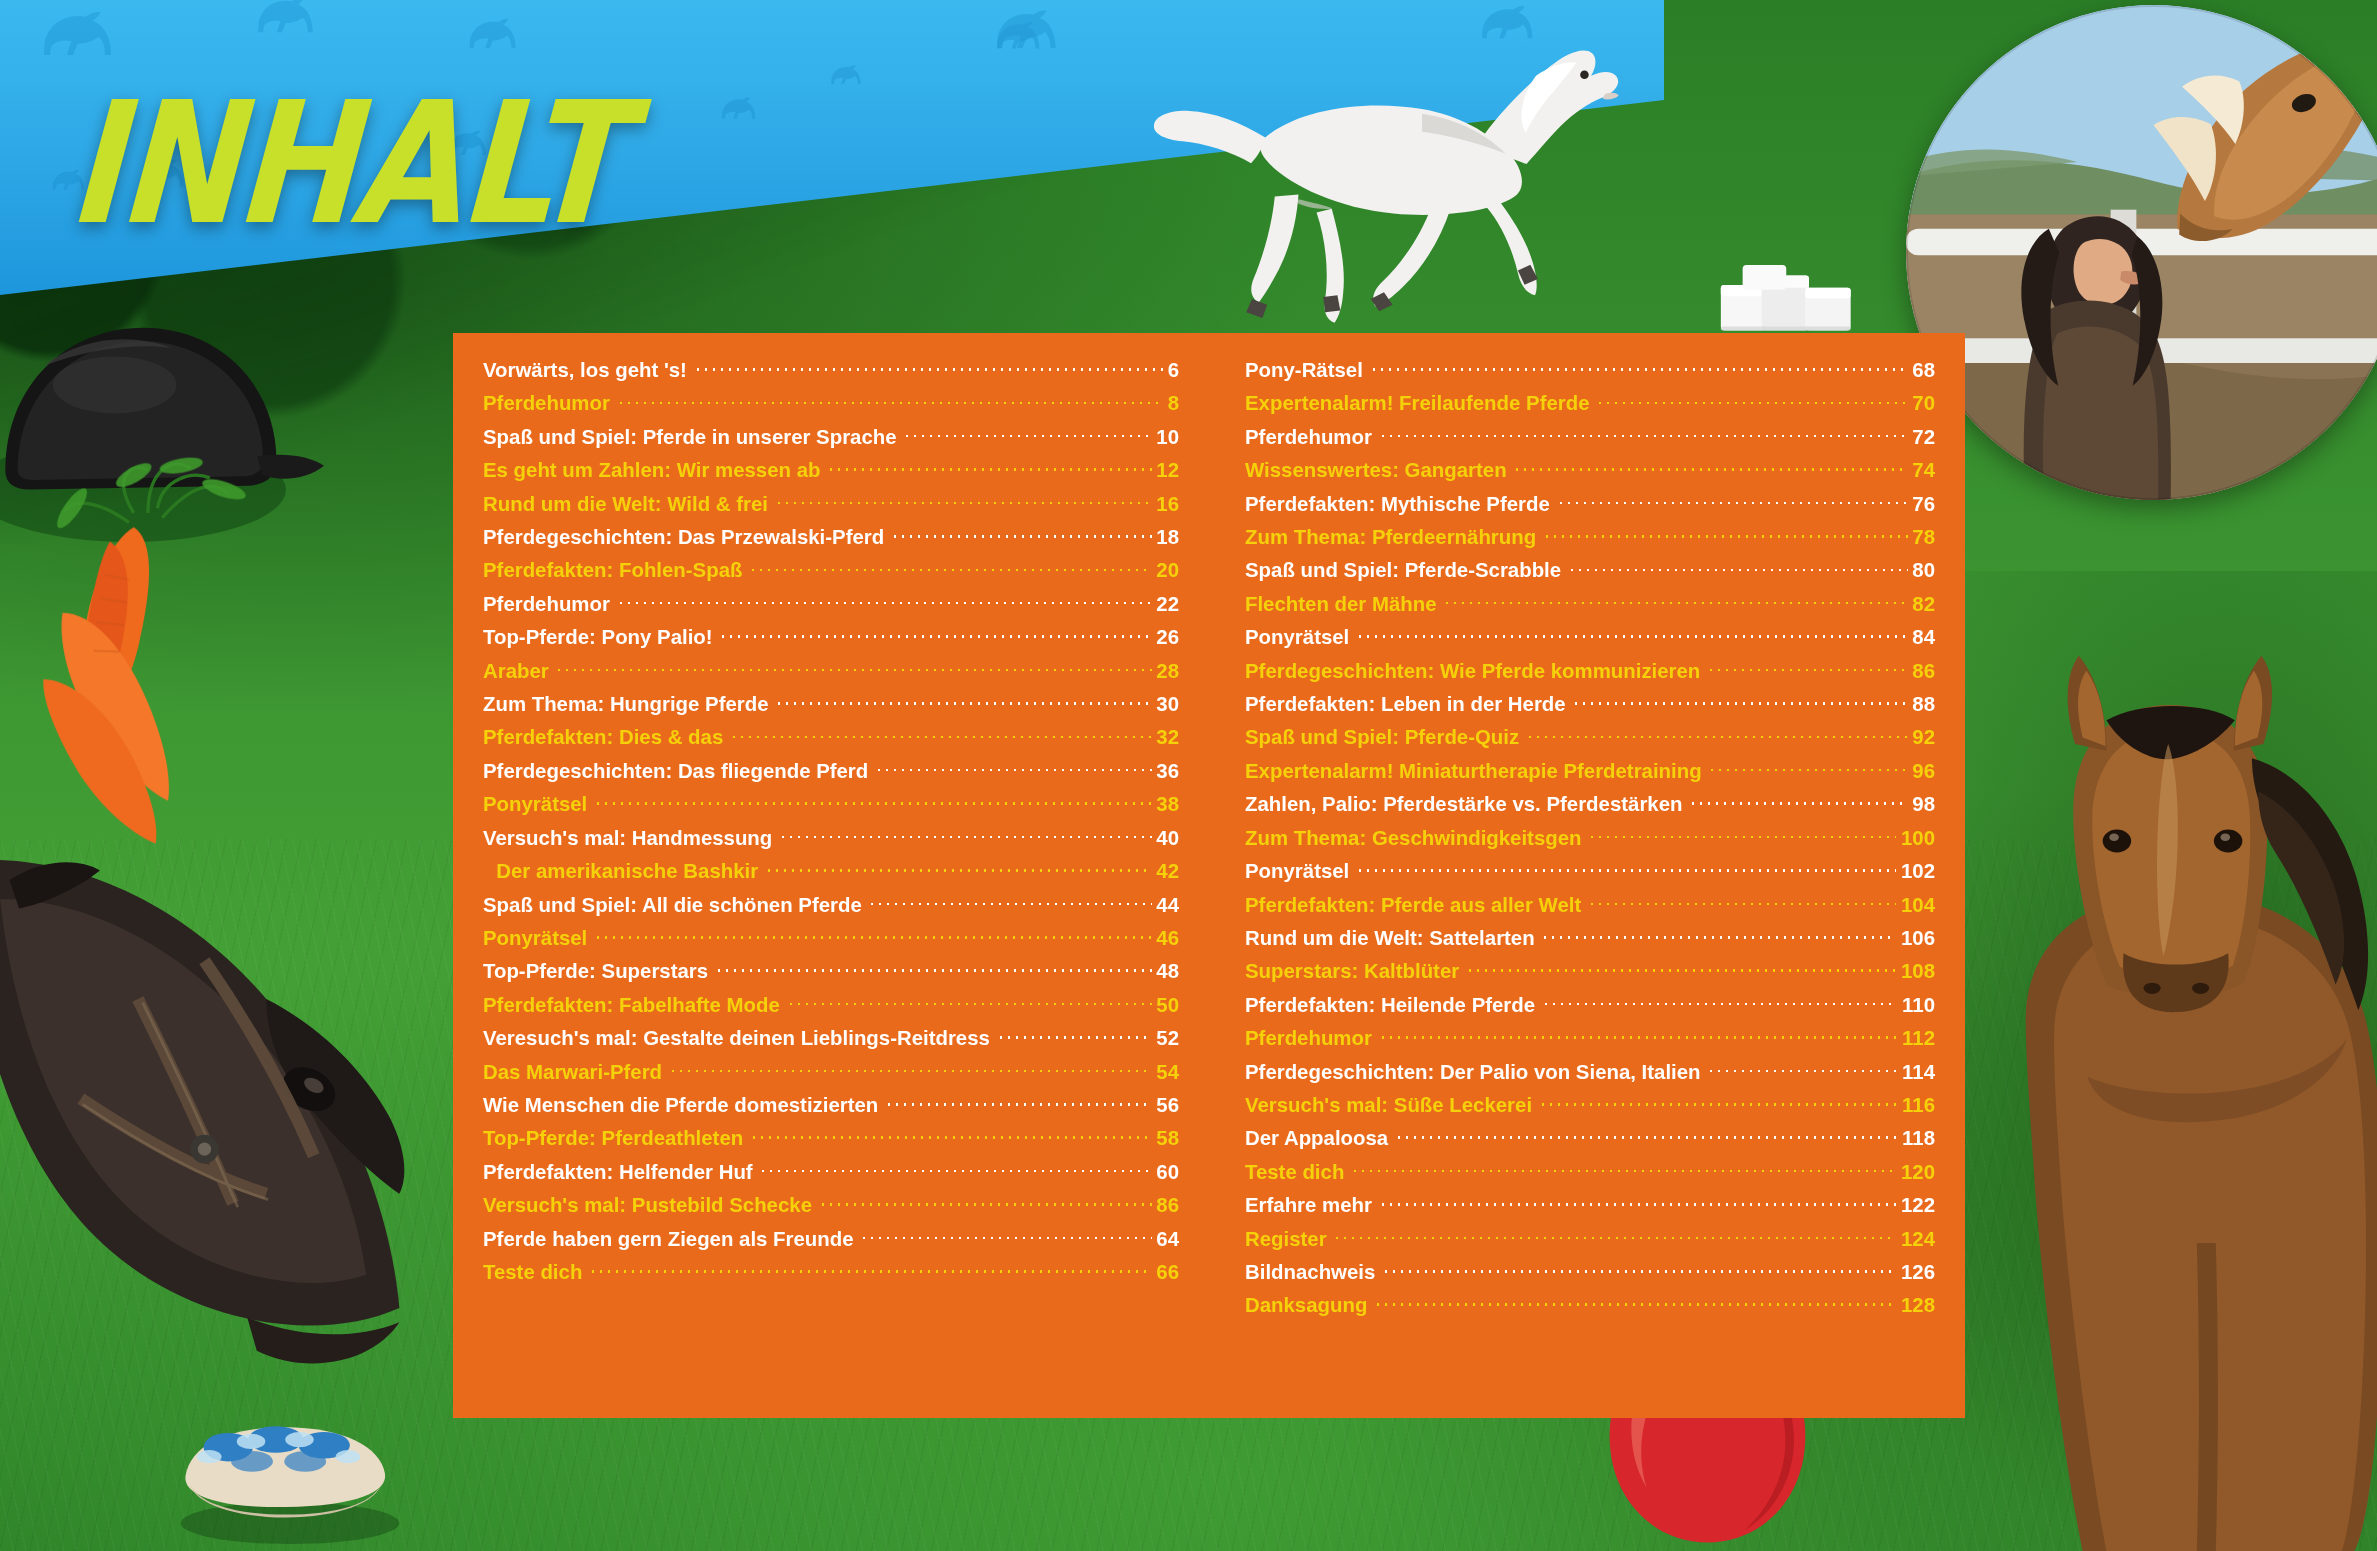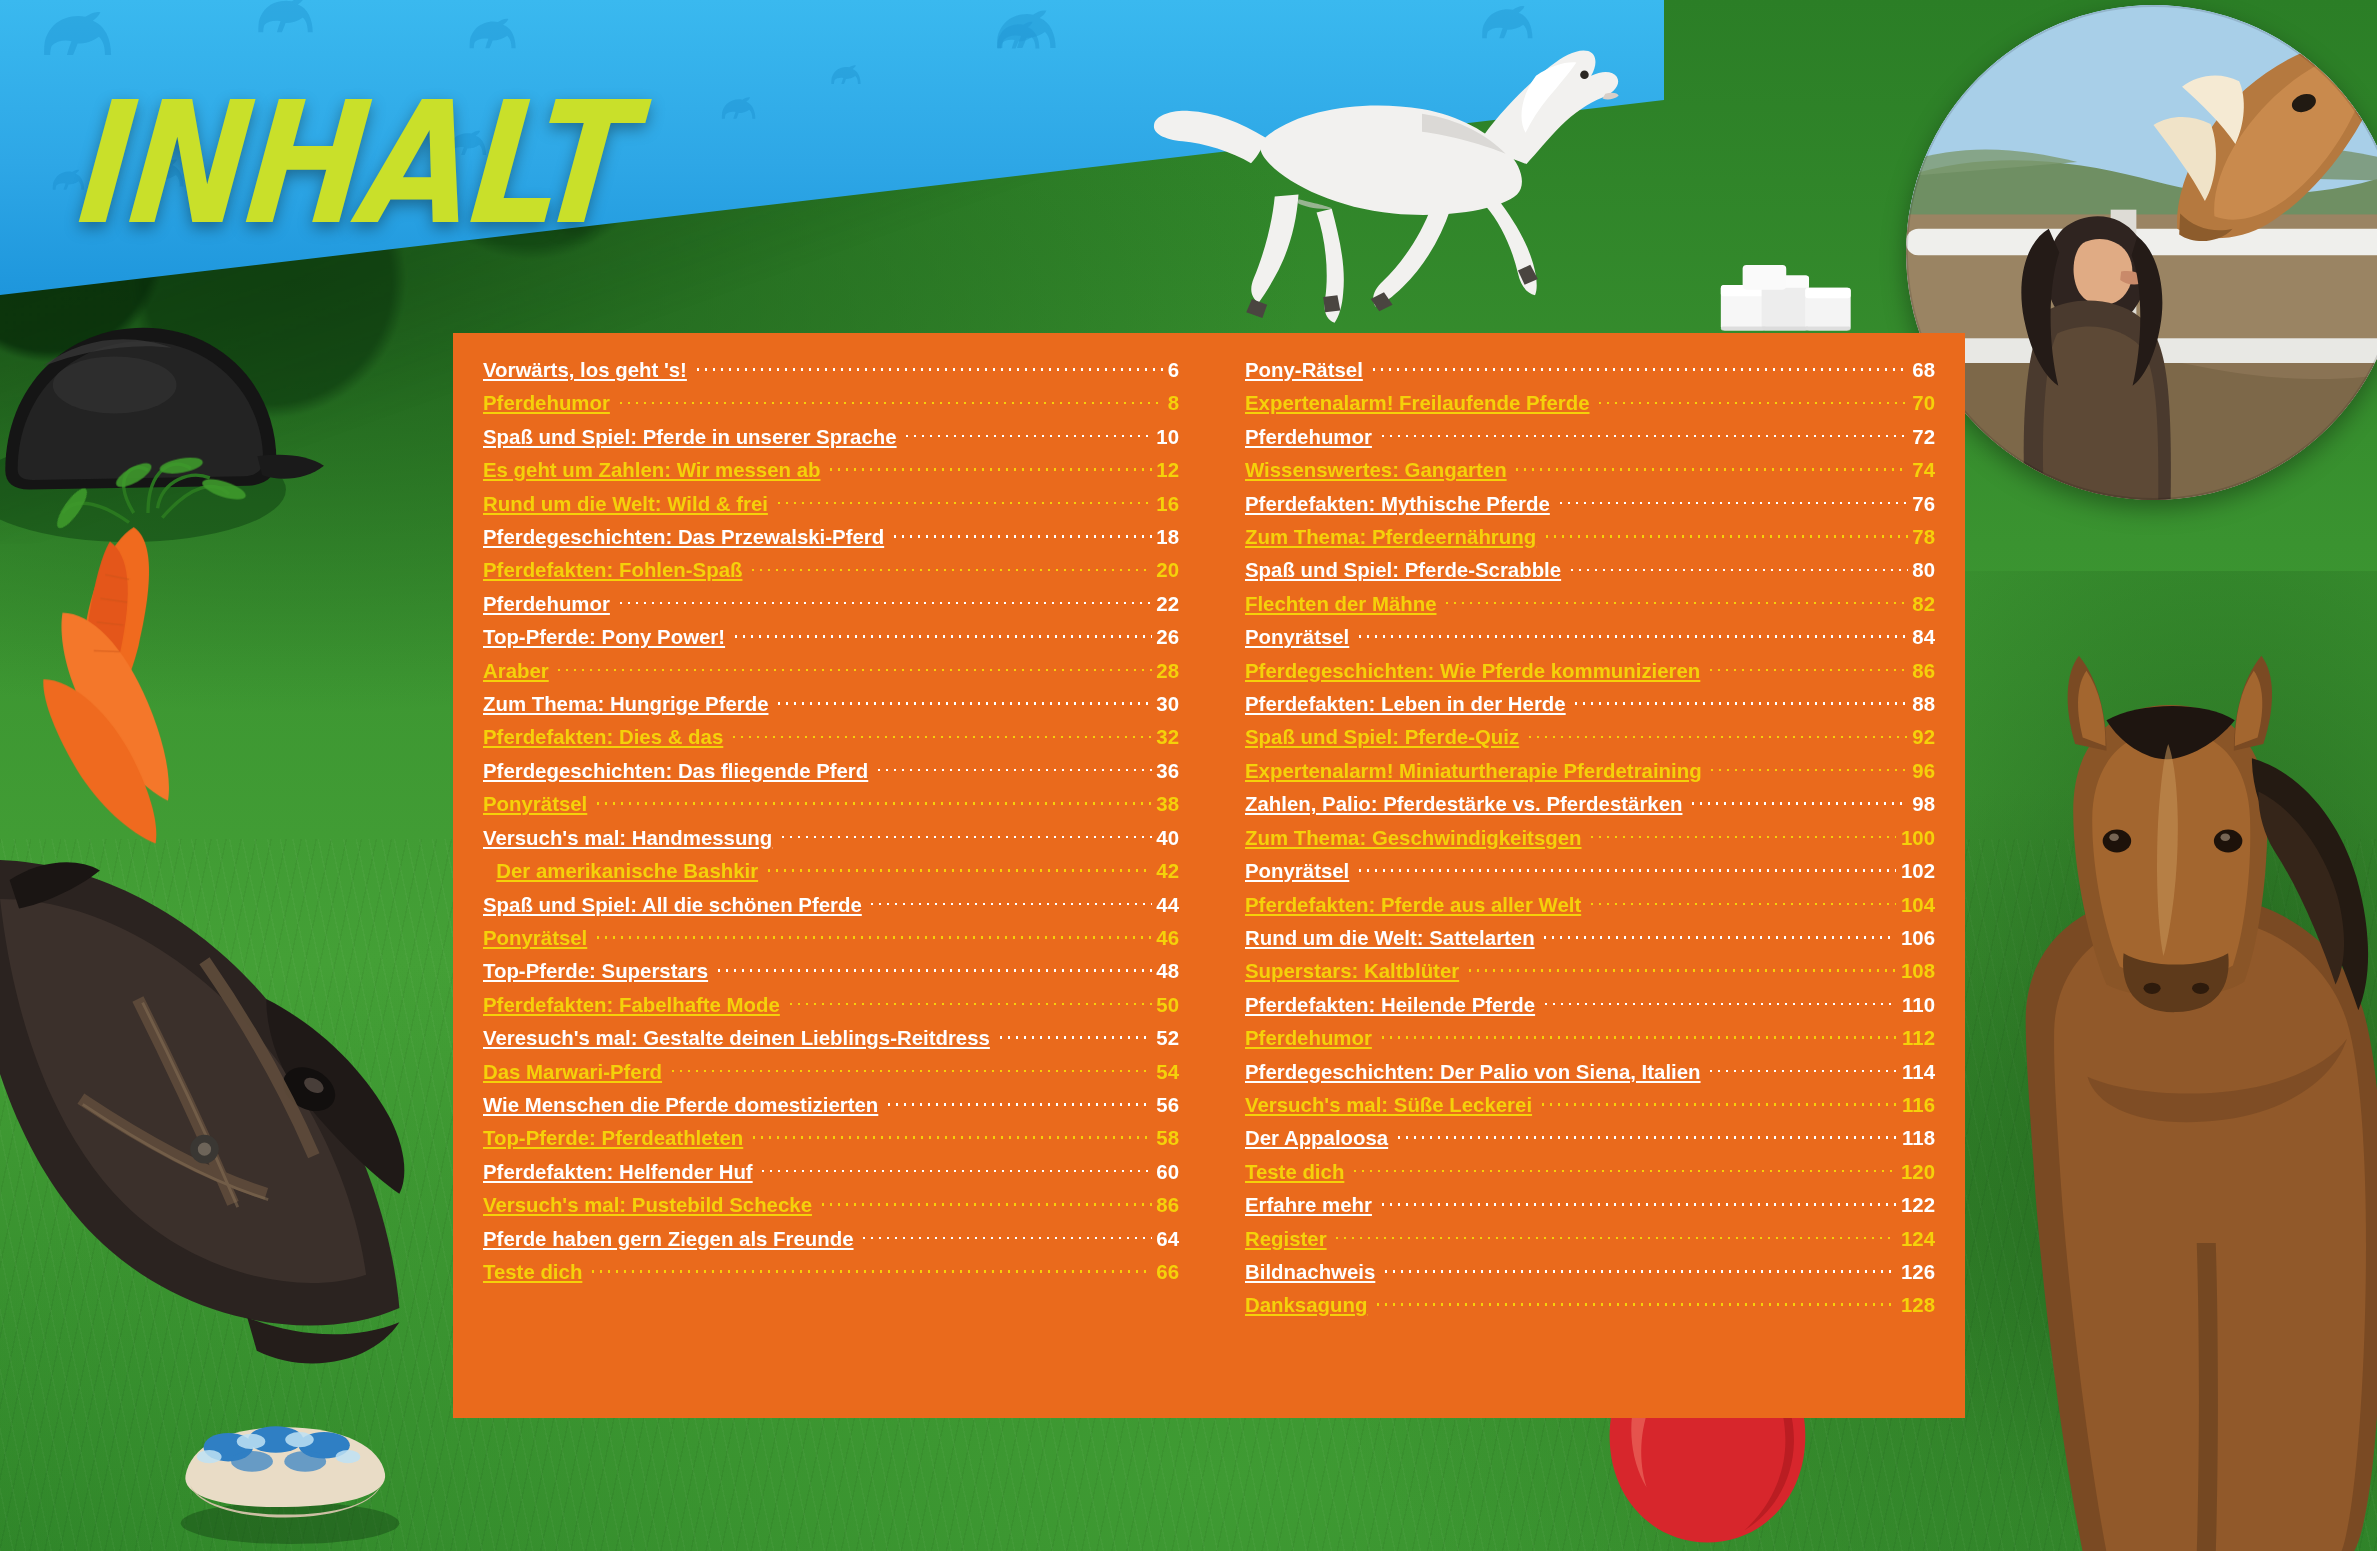--- a/index.html
+++ b/index.html
@@ -121,21 +121,21 @@
   .entry {
     display: flex;
     align-items: baseline;
     font-size: 20.4px;
     font-weight: 700;
     line-height: 1.0;
     margin-bottom: 13px;
     white-space: nowrap;
     font-family: "Liberation Sans", sans-serif;
   }
-  .entry .label { flex: 0 0 auto; text-decoration: underline; }
+  .entry .label { flex: 0 0 auto; }
   .entry .dots {
     flex: 1 1 auto;
     overflow: hidden;
     margin: 0 4.8px 0 6.7px;
     position: relative;
     top: -2.9px;
     height: 9.5px;
     background-image: radial-gradient(circle, currentColor 1.2px, rgba(0,0,0,0) 1.4px);
     background-size: 8px 9.5px;
     background-position: left bottom;
@@ -570,21 +570,21 @@
       </div>
 
       <div class="entry c-white">
         <span class="label">Pferdehumor</span>
         <span class="dots"></span>
         <span class="page-num">22</span>
       </div>
 
 
       <div class="entry c-white">
-        <span class="label">Top-Pferde: Pony Power!</span>
+        <span class="label">Top-Pferde: Pony Palio!</span>
         <span class="dots"></span>
         <span class="page-num">26</span>
       </div>
 
       <div class="entry c-yellow">
         <span class="label">Araber</span>
         <span class="dots"></span>
         <span class="page-num">28</span>
       </div>
 

